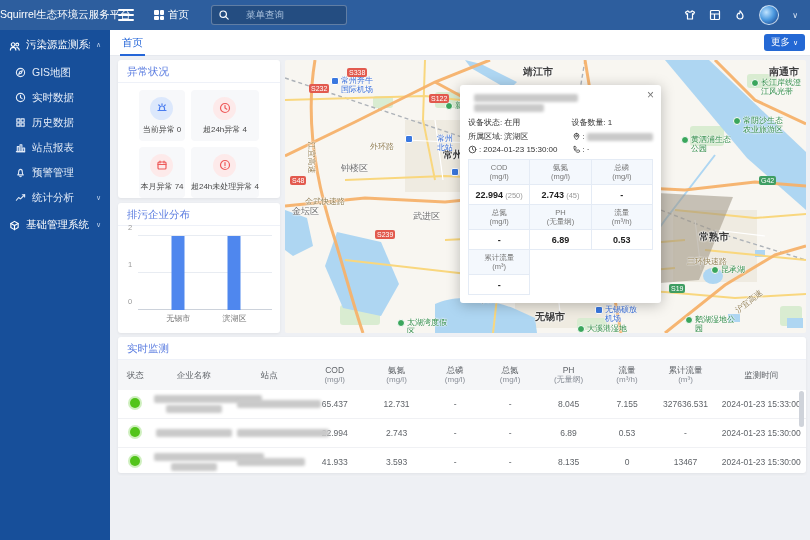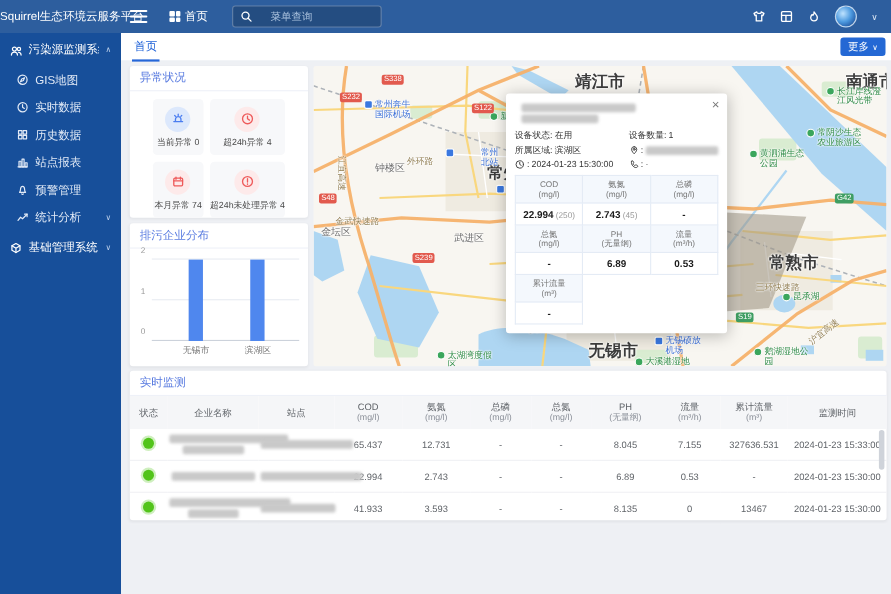--- a/index.html
+++ b/index.html
@@ -53,21 +53,21 @@
   .chart-plot{position:absolute;left:20px;right:8px;top:10px;bottom:20px;}
   .gridline{position:absolute;left:0;right:0;height:1px;background:#e8ecf2;}
   .gridline.base{background:#ccd2db;}
   .ytick{position:absolute;font-size:7.5px;color:#999;transform:translate(-10px,-4px);}
   .bar{position:absolute;width:13px;transform:translateX(-50%);background:#4f87ee;}
   .xlab{position:absolute;bottom:-14px;transform:translateX(-50%);font-size:8px;color:#777;white-space:nowrap;}
   
   .map{position:absolute;left:175px;top:5px;width:521px;height:273px;overflow:hidden;background:#f8f6f1;border-radius:2px;}
   .map svg.base{position:absolute;left:0;top:0;}
   .map-label{position:absolute;font-size:9px;color:#5b5b5b;white-space:nowrap;text-shadow:0 0 2px #fff,0 0 2px #fff,0 0 2px #fff;z-index:2;}
-  .map-label.city{font-size:15px;color:#3d3d3d;font-weight:bold;}
+  .map-label.city{font-size:10px;color:#3d3d3d;font-weight:bold;}
   .map-label.district{font-size:9px;color:#6e6e6e;}
   .map-label.road{font-size:8px;color:#927f54;}
   .map-label.poi-green,.map-label.poi-blue{display:flex;gap:2px;align-items:flex-start;white-space:normal;max-width:56px;line-height:1.15;word-break:break-all;font-size:8px;}
   .map-label.poi-green{color:#2e8b46;}
   .map-label.poi-blue{color:#3a6fd8;max-width:48px;}
   .pg{width:8px;height:8px;border-radius:50%;background:#3aa65c;border:1px solid #fff;box-sizing:border-box;flex:none;margin-top:1px;}
   .pb{width:8px;height:8px;border-radius:2px;background:#3a78e0;border:1px solid #fff;box-sizing:border-box;flex:none;margin-top:1px;}
   .shield{position:absolute;font-size:7px;color:#fff;padding:0 2px;border-radius:2px;line-height:9px;height:9px;z-index:2;}
   .shield.red{background:#e25a4e;}
   .shield.green{background:#3f9e63;}
@@ -377,30 +377,30 @@
       </g>
 
       <polygon points="258,127 448,137 414,220 336,226" fill="#9d9483" opacity="0.55"></polygon>
     </svg>
     <div id="map-labels">
         <span class="map-label city" style="left: 238px; top: 5px;"><span>靖江市</span></span>
         <span class="map-label city" style="left: 484px; top: 5px;"><span>南通市</span></span>
         <span class="map-label city" style="left: 158px; top: 88px;"><span>常州市</span></span>
         <span class="map-label city" style="left: 250px; top: 250px;"><span>无锡市</span></span>
         <span class="map-label city" style="left: 414px; top: 170px;"><span>常熟市</span></span>
-        <span class="map-label district" style="left: 56px; top: 86px; font-family: Liberation Mono, monospace;"><span>钟楼区</span></span>
+        <span class="map-label district" style="left: 56px; top: 102px; font-family: Liberation Mono, monospace;"><span>钟楼区</span></span>
         <span class="map-label district" style="left: 128px; top: 150px;"><span>武进区</span></span>
         <span class="map-label district" style="left: 7px; top: 145px;"><span>金坛区</span></span>
         <span class="map-label district" style="left: 196px; top: 233px;"><span>滨湖区</span></span>
         <span class="map-label road" style="left: 85px; top: 81px;"><span>外环路</span></span>
         <span class="map-label road" style="left: 20px; top: 136px;"><span>金武快速路</span></span>
         <span class="map-label road" style="left: 402px; top: 196px;"><span>三环快速路</span></span>
         <span class="map-label road" style="left: 10px; top: 92px; transform: rotate(90deg);"><span>江宜高速</span></span>
         <span class="map-label road" style="left: 448px; top: 236px; transform: rotate(-38deg);"><span>沪宜高速</span></span>
-        <span class="map-label poi-blue" style="left: 46px; top: 30px;">
+        <span class="map-label poi-blue" style="left: 46px; top: 16px;">
           <span class="pb"></span>
           <span>常州奔牛国际机场</span>
         </span>
         <span class="map-label poi-blue" style="left: 120px; top: 74px; gap: 24px;">
           <span class="pb"></span>
           <span>常州北站</span>
         </span>
         <span class="map-label poi-blue" style="left: 166px; top: 107px;">
           <span class="pb"></span>
           <span>常州站</span>

